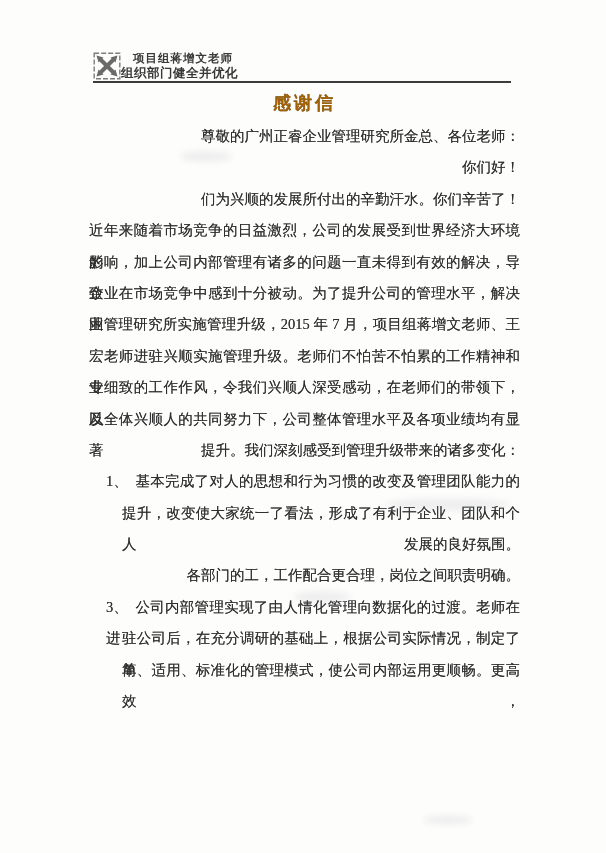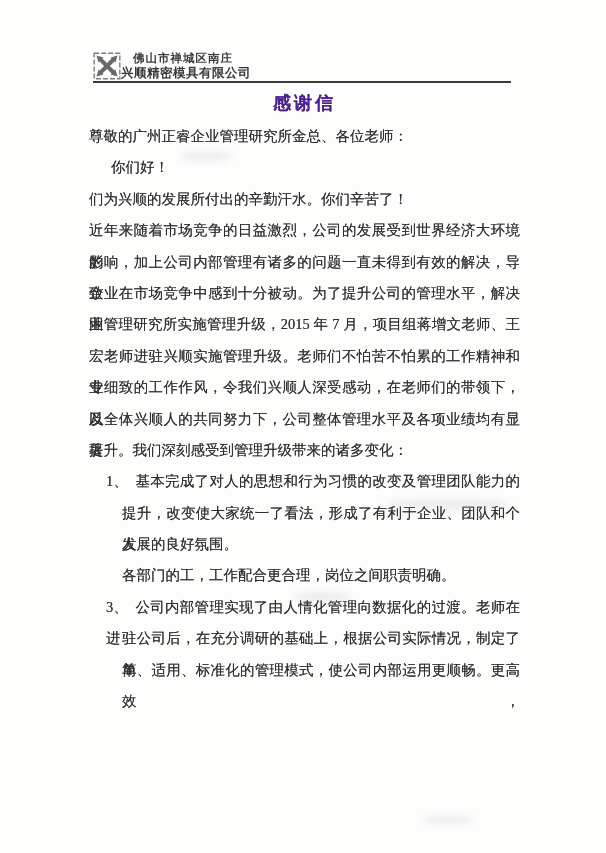--- a/index.html
+++ b/index.html
@@ -35,32 +35,32 @@
     letter-spacing: 0.5px; white-space: nowrap;
   }
   .rule {
     position: absolute; left: 93px; top: 81px;
     width: 418px; height: 2px; background: #3c3c3c;
   }
   
   .title {
     position: absolute; left: 89px; top: 91px; width: 431px;
     text-align: center; font-size: 18px; font-weight: bold;
-    letter-spacing: 3px; color: #4c1d95;
+    letter-spacing: 3px; color: #a16207;
     text-shadow: 0 0 0.5px rgba(40,40,40,0.7);
   }
   
   .letter-body {
     position: absolute; left: 89px; top: 121px; width: 431px;
   }
   .line {
     height: 31.4px; line-height: 31.4px;
     font-size: 14.5px; color: #2f2f2f;
     text-shadow: 0 0 0.5px rgba(47,47,47,0.75);
-    text-align: left; white-space: nowrap;
+    text-align: right; white-space: nowrap;
   }
   .line.stretch {
     white-space: normal;
     text-align: justify;
     text-align-last: justify;
   }
   .marker { margin-right: 7px; }
   
   .smudge {
     position: absolute; background: #8f9898;
@@ -81,22 +81,22 @@
       <svg width="28" height="28" viewBox="0 0 28 28" xmlns="http://www.w3.org/2000/svg">
         <rect x="1.2" y="1.2" width="25.6" height="25.6" fill="none" stroke="#7d7d7d" stroke-width="1.4" stroke-dasharray="5 2"></rect>
         <line x1="7" y1="7" x2="21" y2="21" stroke="#6a6a6a" stroke-width="4"></line>
         <line x1="21" y1="7" x2="7" y2="21" stroke="#6a6a6a" stroke-width="4"></line>
         <polygon points="3.5,3.5 10.5,5.5 5.5,10.5" fill="#6a6a6a"></polygon>
         <polygon points="24.5,3.5 22.5,10.5 17.5,5.5" fill="#6a6a6a"></polygon>
         <polygon points="3.5,24.5 5.5,17.5 10.5,22.5" fill="#6a6a6a"></polygon>
         <polygon points="24.5,24.5 17.5,22.5 22.5,17.5" fill="#6a6a6a"></polygon>
       </svg>
     </span>
-    <div class="co1">佛山市禅城区南庄</div>
-    <div class="co2">兴顺精密模具有限公司</div>
+    <div class="co1">项目组蒋增文老师</div>
+    <div class="co2">组织部门健全并优化</div>
     <div class="rule"></div>
   </div>
 
   <div class="title">感谢信</div>
 
   <div class="letter-body">
       <div class="line" style="padding-left: 0px;"><span>尊敬的广州正睿企业管理研究所金总、各位老师：</span></div>
       <div class="line" style="padding-left: 22px;"><span>你们好！</span></div>
       <div class="line" style="padding-left: 0px;"><span>们为兴顺的发展所付出的辛勤汗水。你们辛苦了！</span></div>
       <div class="line stretch" style="padding-left: 0px;"><span>近年来随着市场竞争的日益激烈，公司的发展受到世界经济大环境的</span></div>

